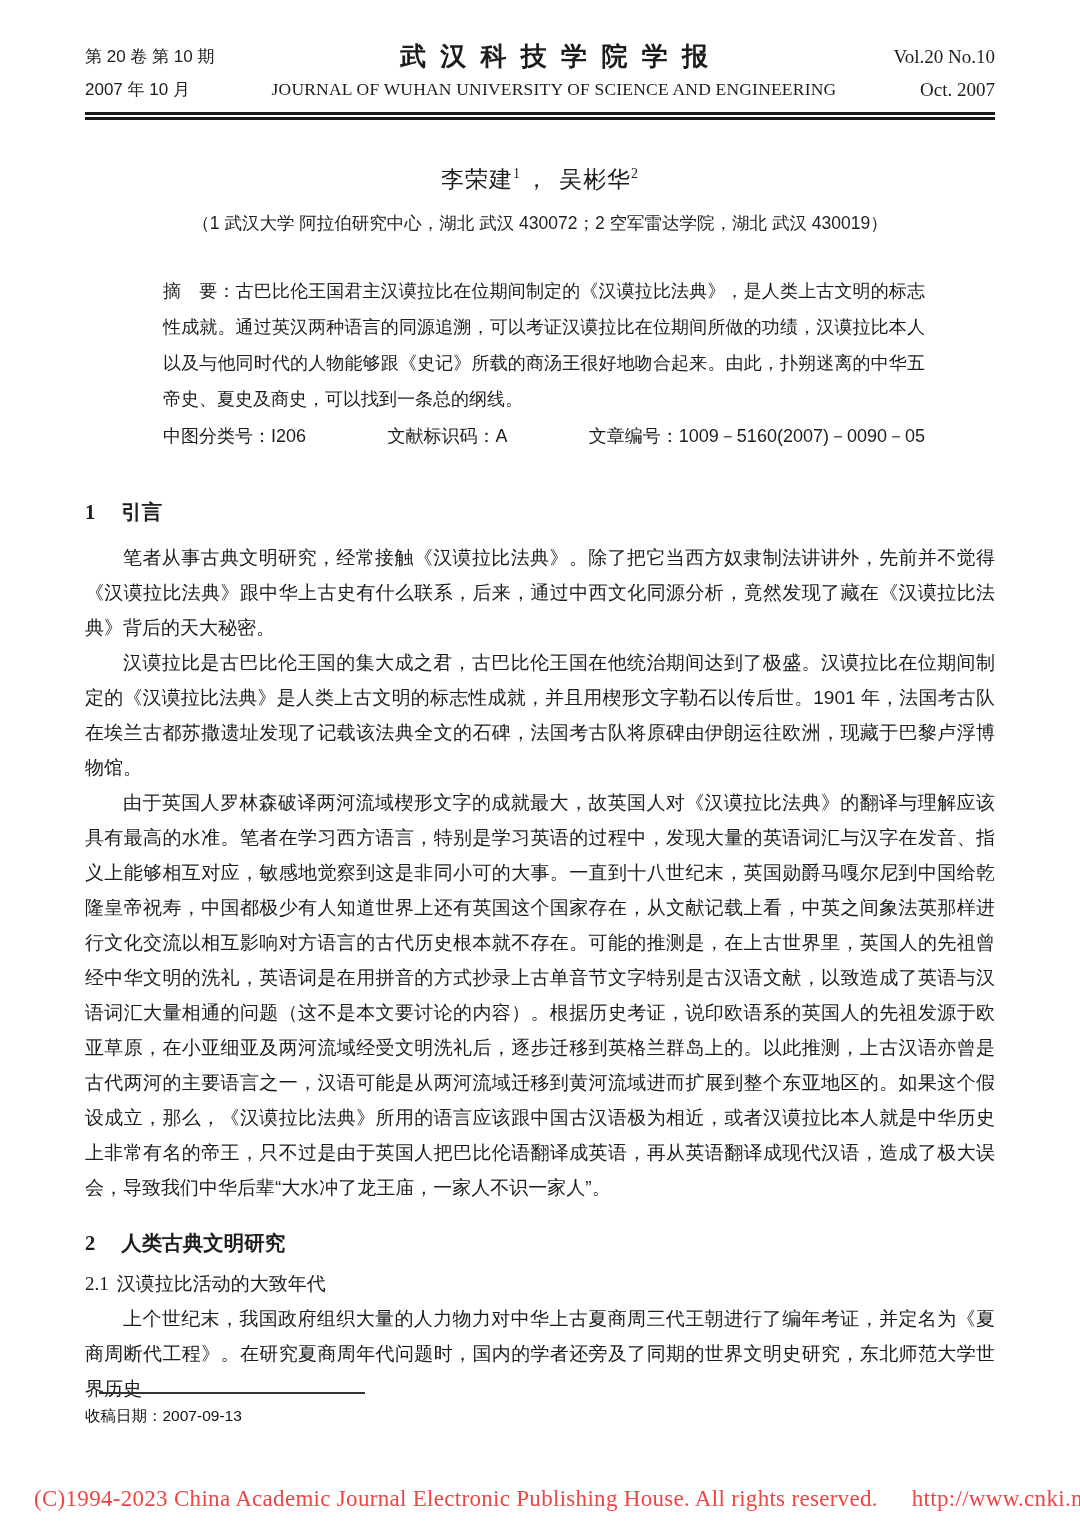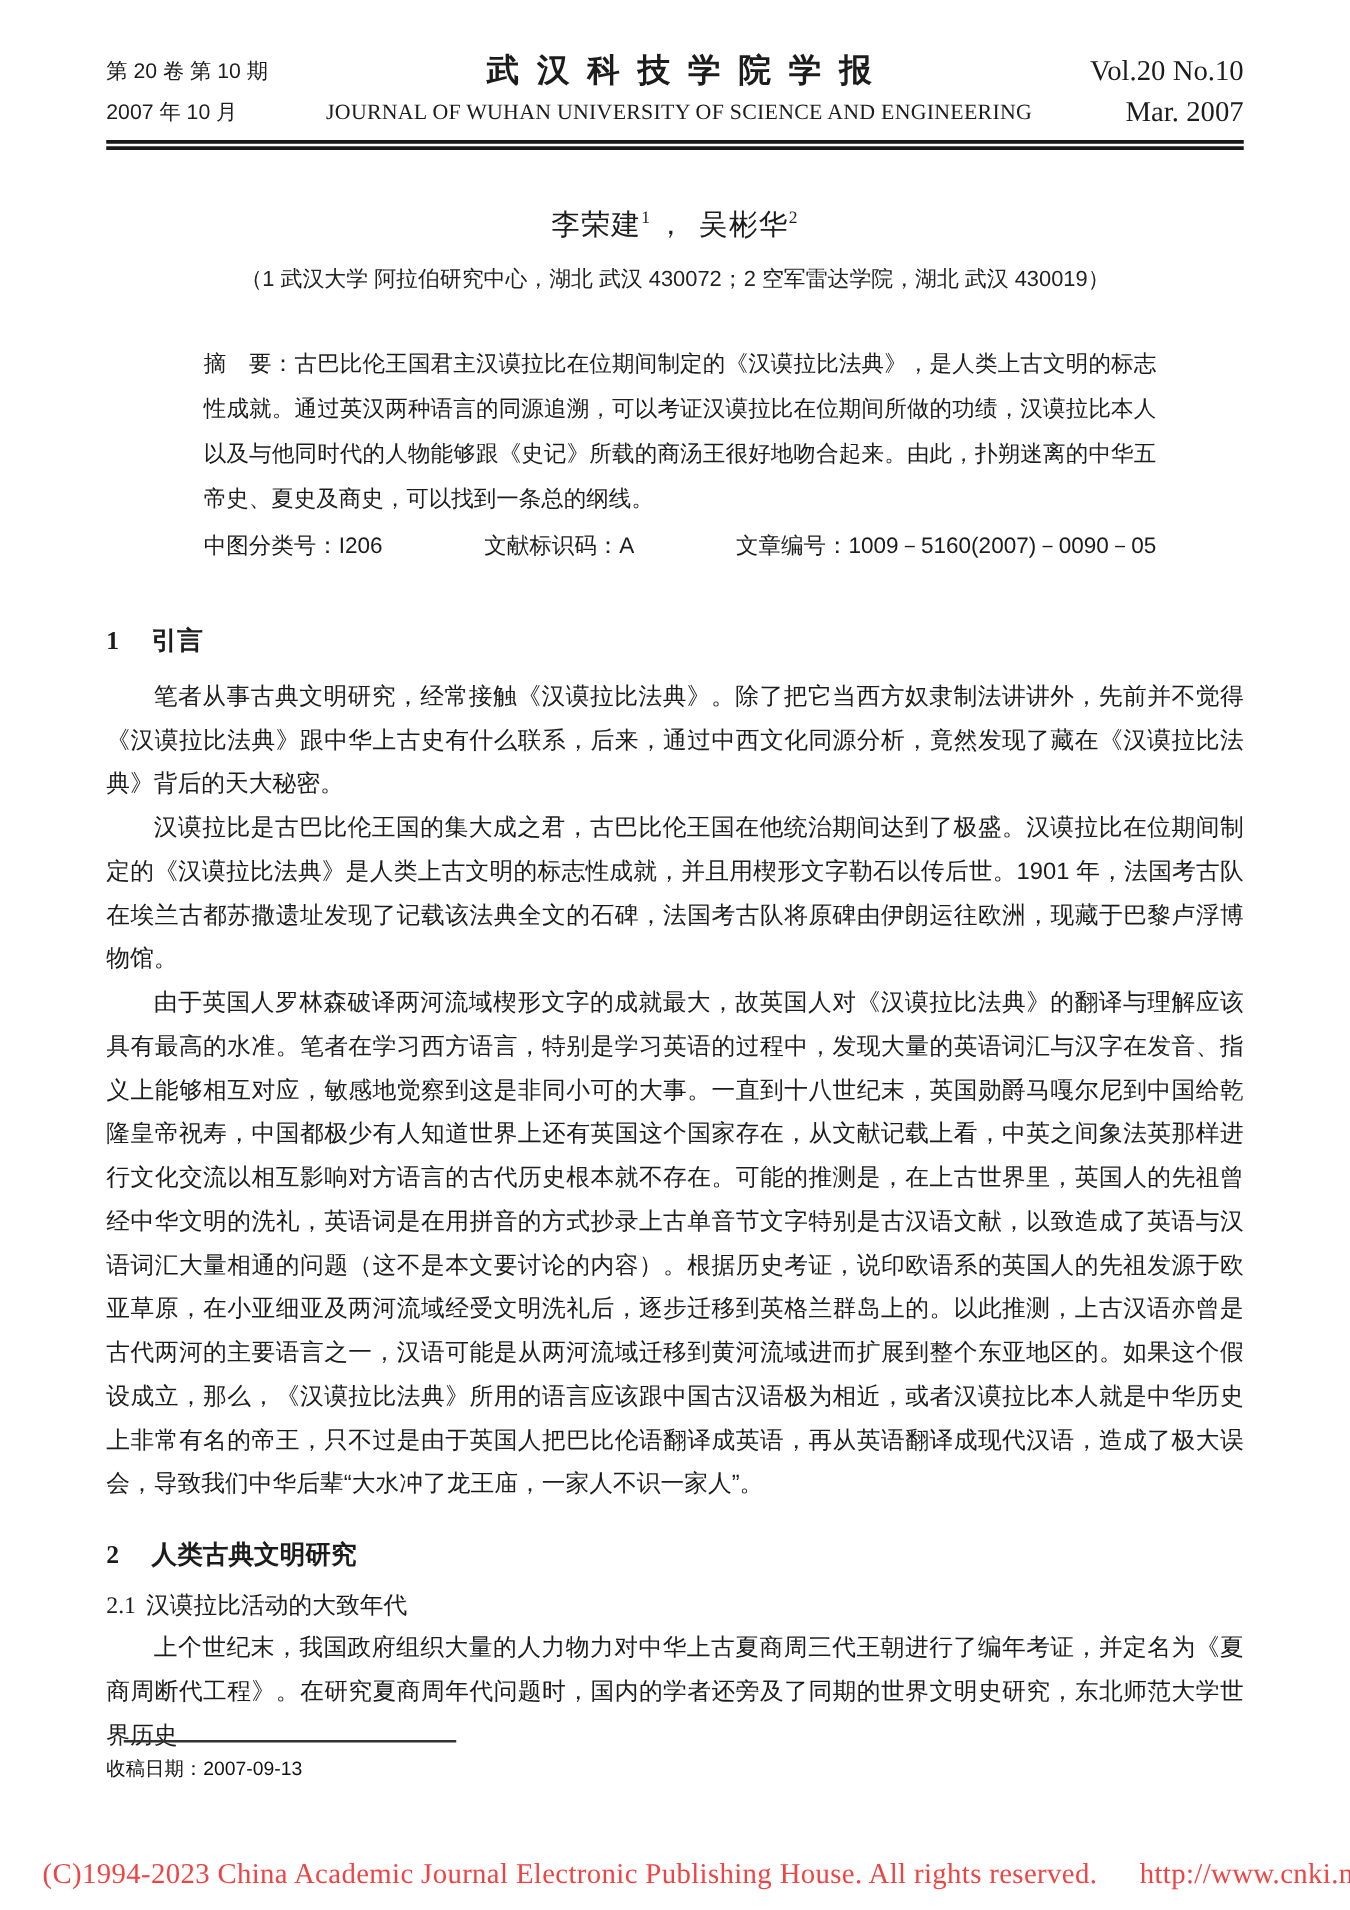--- a/index.html
+++ b/index.html
@@ -22,21 +22,21 @@
     padding-top: 40px;
   }
   .jh-left, .jh-right {
     font-size: 17px;
     line-height: 33px;
     white-space: nowrap;
   }
   .jh-right {
     text-align: right;
     font-family: "Liberation Serif", serif;
-    font-size: 23px;
+    font-size: 19px;
   }
   .jh-center { text-align: center; flex: 1 1 auto; padding: 0 10px; }
   .jname {
     font-size: 26px;
     font-weight: 600;
     letter-spacing: 0.55em;
     margin-right: -0.55em;
     line-height: 32px;
   }
   .jname-en {
@@ -157,21 +157,21 @@
       <div class="jh-left">
         <div>第 20 卷 第 10 期</div>
         <div>2007 年 10 月</div>
       </div>
       <div class="jh-center">
         <div class="jname">武汉科技学院学报</div>
         <div class="jname-en">JOURNAL OF WUHAN UNIVERSITY OF SCIENCE AND ENGINEERING</div>
       </div>
       <div class="jh-right">
         <div>Vol.20 No.10</div>
-        <div>Mar. 2007</div>
+        <div>Oct. 2007</div>
       </div>
     </div>
     <div class="jrule"></div>
 
 
     <div class="authors">
       <span>李荣建</span><sup>1</sup><span class="author-sep">，</span><span>吴彬华</span><sup>2</sup>
     </div>
 
     <div class="affil">（1 武汉大学 阿拉伯研究中心，湖北 武汉 430072；2 空军雷达学院，湖北 武汉 430019）</div>

